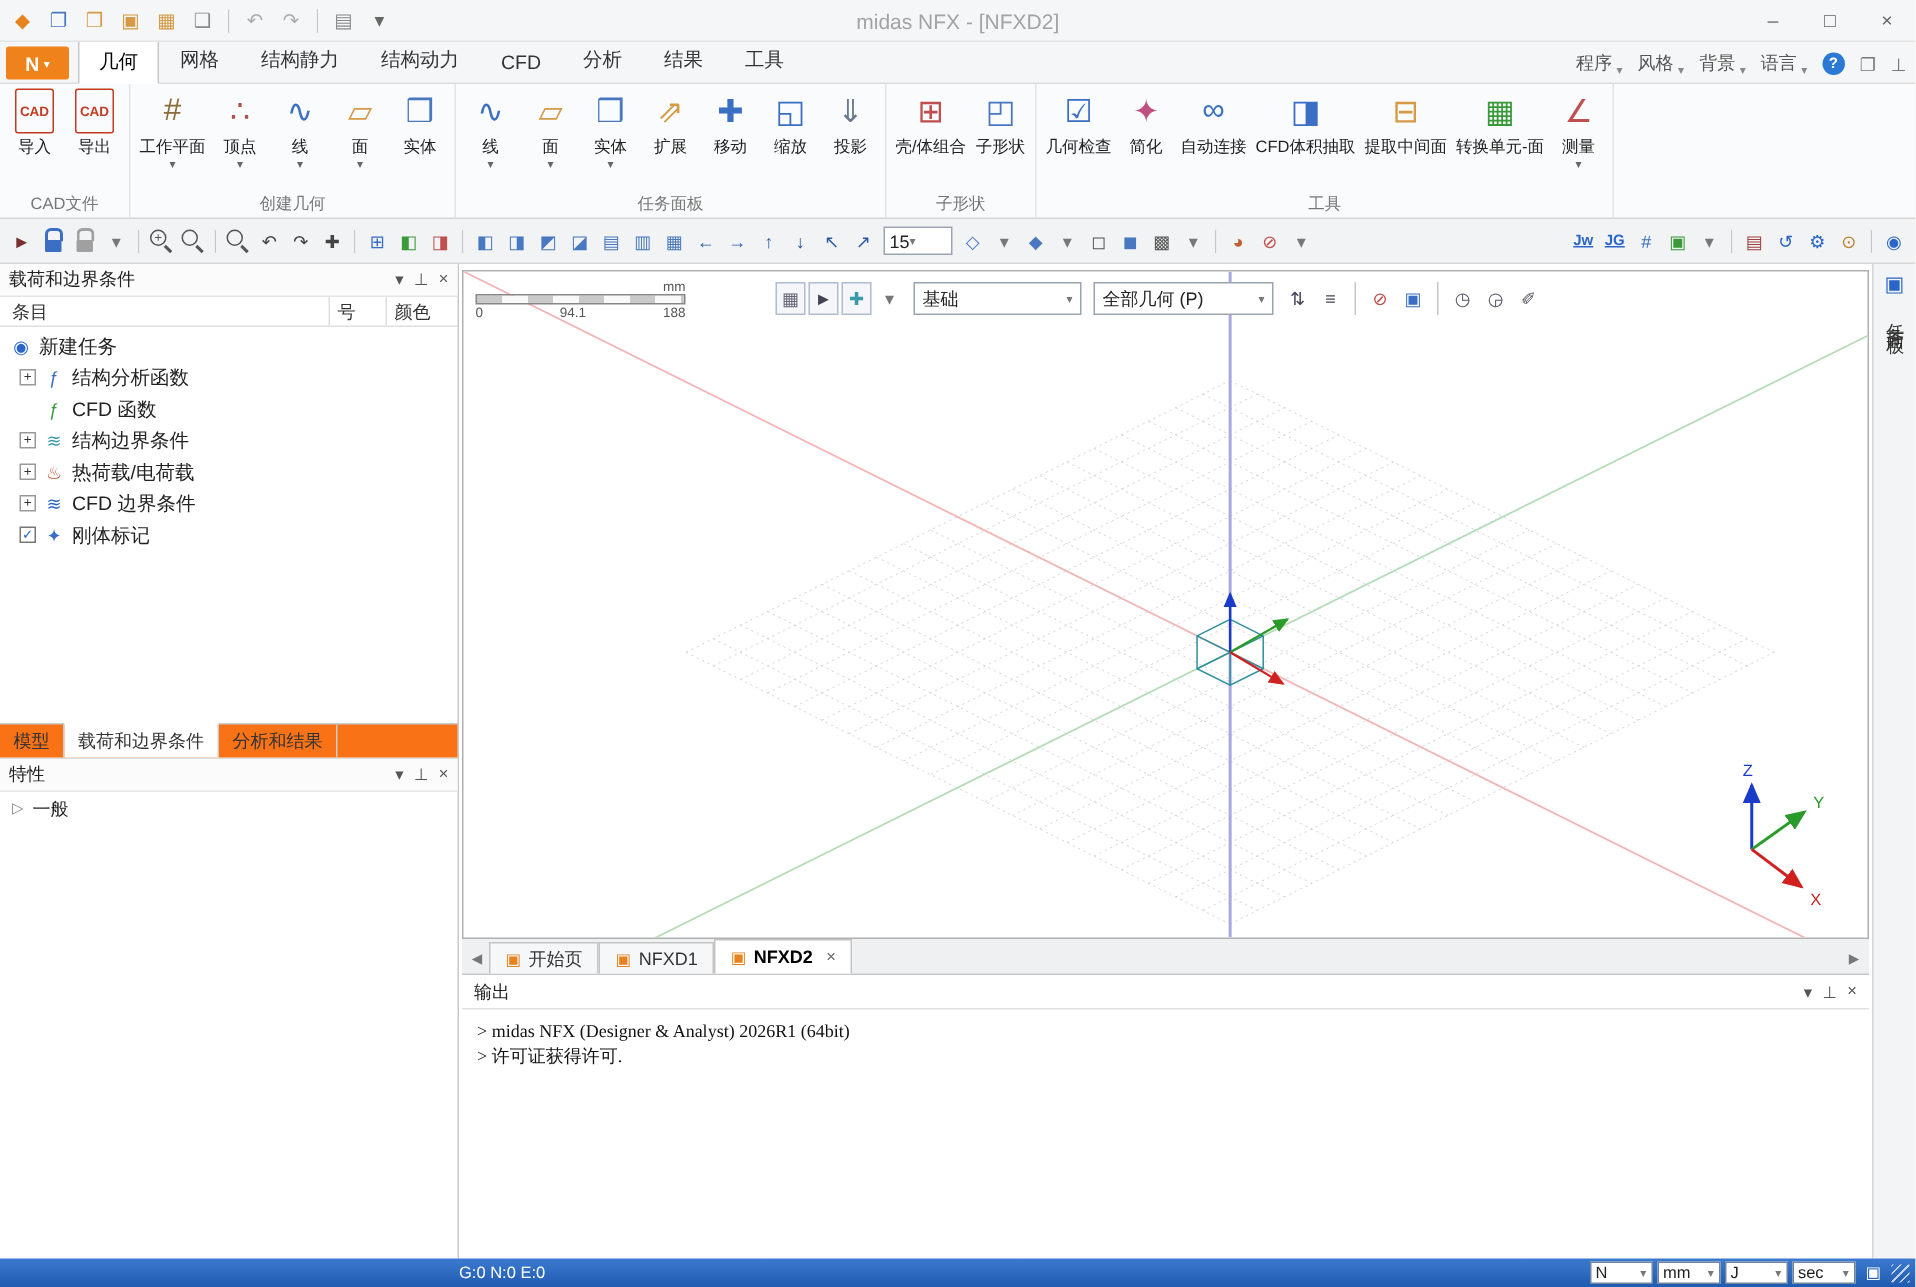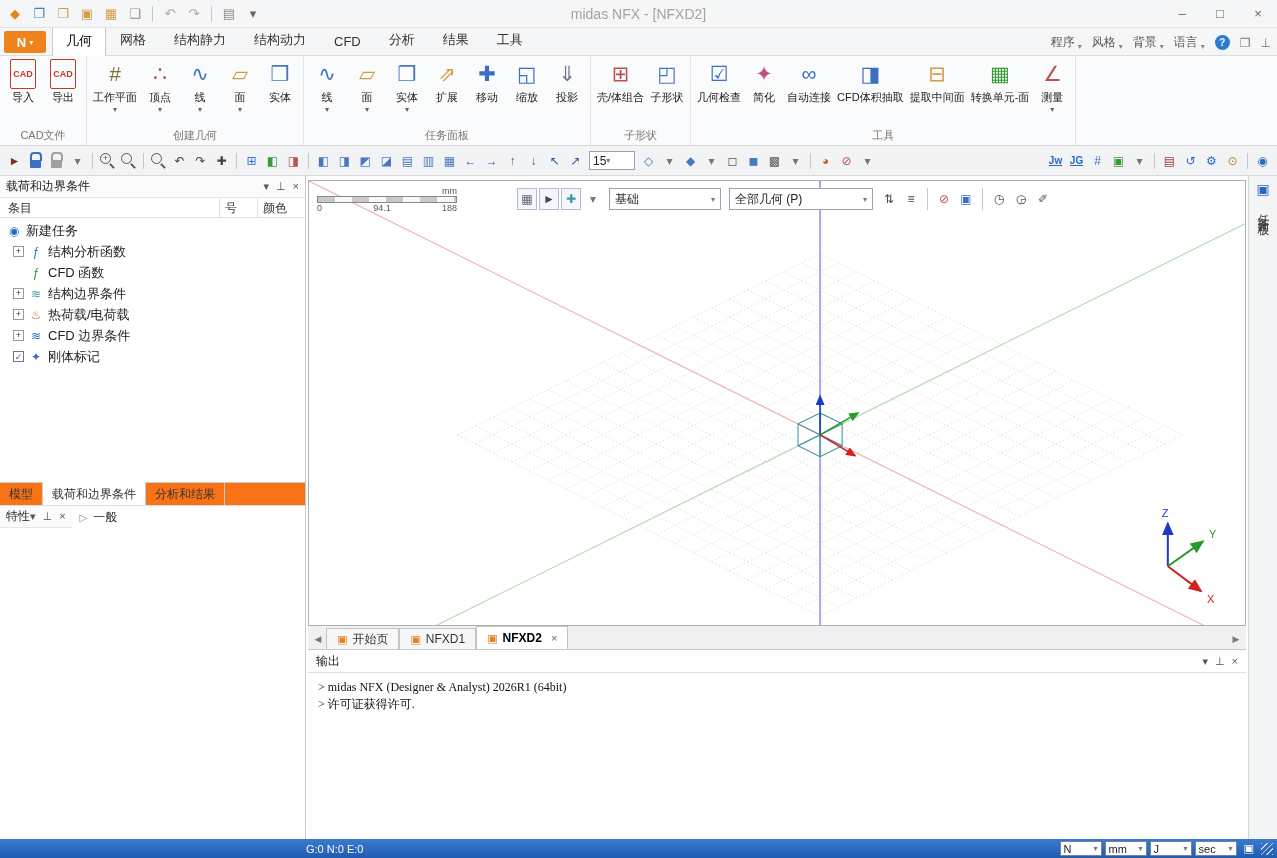--- a/index.html
+++ b/index.html
@@ -61,38 +61,38 @@
   .tree{flex:1;overflow:hidden;padding-top:2px;font-size:13px}
   .trow{height:21px;display:flex;align-items:center;padding-left:6px}
   .trow.ind{padding-left:13px}
   .texp{width:11px;height:11px;border:1px solid #999;background:#fff;display:inline-flex;align-items:center;justify-content:center;font-size:9px;line-height:9px;color:#333;margin-right:4px;flex:none}
   .texp.noexp{border:none;background:none}
   .tcheck{width:11px;height:11px;border:1px solid #777;background:#fff;display:inline-flex;align-items:center;justify-content:center;font-size:9px;color:#2a66c8;margin-right:4px;flex:none}
   .ticon{width:16px;text-align:center;font-size:12px;margin-right:4px;flex:none}
   .ltabs{height:23px;display:flex;border-top:1px solid #ccc;background:#f97316;align-items:stretch}
   .ltab{padding:0 9px;display:flex;align-items:center;border-right:1px solid #ccc;color:#333;font-size:12px}
   .ltab.active{background:#fff;border-top:1px solid #fff;margin-top:-1px}
-  .props{flex:1;display:flex;flex-direction:row}
+  .props{flex:1;display:flex;flex-direction:column}
   .prow{height:22px;display:flex;align-items:center;padding-left:8px;gap:6px}
   .pexp{color:#888;font-size:10px}
   
   .centercol{flex:1;display:flex;flex-direction:column;background:#fff;min-width:0}
   .viewport{height:446px;margin:4px 2px 0 2px;border:1px solid #b0b0b0;background:#fff;position:relative;overflow:hidden}
   .viewport svg{display:block;width:100%;height:100%}
   .vtools{position:absolute;left:8px;top:5px;right:8px;display:flex;align-items:flex-start;gap:4px}
   .ruler{width:140px;font-size:9px;color:#555;flex:none}
   .runit{text-align:right;height:10px;line-height:10px}
   .rbar{height:7px;border:1px solid #888;background:repeating-linear-gradient(90deg,#c9c9c9 0 17px,#f8f8f8 17px 34px)}
   .rlabels{display:flex;justify-content:space-between;height:10px;line-height:10px}
   .vgap{width:52px;flex:none}
   .vrep{display:inline-flex;align-items:center;gap:2px;margin-top:2px}
   .vbtn{width:22px;height:22px;border:1px solid #b0bcd0;background:#f4f6fa;display:inline-flex!important;align-items:center;justify-content:center}
   .vico{width:20px;height:22px;display:inline-flex;align-items:center;justify-content:center;font-size:12px;position:relative}
   .vcombo{height:22px;border:1px solid #9aa4b0;background:#fff;display:inline-flex;align-items:center;justify-content:space-between;padding:0 5px;font-size:12px;margin:2px 2px 0;flex:none}
-  .vc1{width:112px}.vc2{width:144px}
+  .vc1{width:112px}.vc2{width:120px}
   
   .doctabs{height:24px;display:flex;align-items:flex-end;background:#eef0f2;border-bottom:1px solid #c8c8c8;margin:0 2px;padding:0 2px}
   .dscroll{width:16px;height:20px;display:inline-flex;align-items:center;justify-content:center;color:#777;font-size:9px}
   .dtab{display:inline-flex;align-items:center;gap:5px;height:21px;margin-top:2px;padding:0 10px;border:1px solid #c4c4c4;border-bottom:none;background:#f6f7f8;font-size:12px;color:#333}
   .dtab.active{background:#fff;font-weight:bold;height:23px;margin-top:0;color:#000}
   .dicon{color:#e8821e;font-size:11px}
   .dclose{color:#666;font-size:11px;font-weight:normal;margin-left:4px}
   .dspacer{flex:1}
   
   .output{flex:1;display:flex;flex-direction:column;margin:0 2px;min-height:0}

